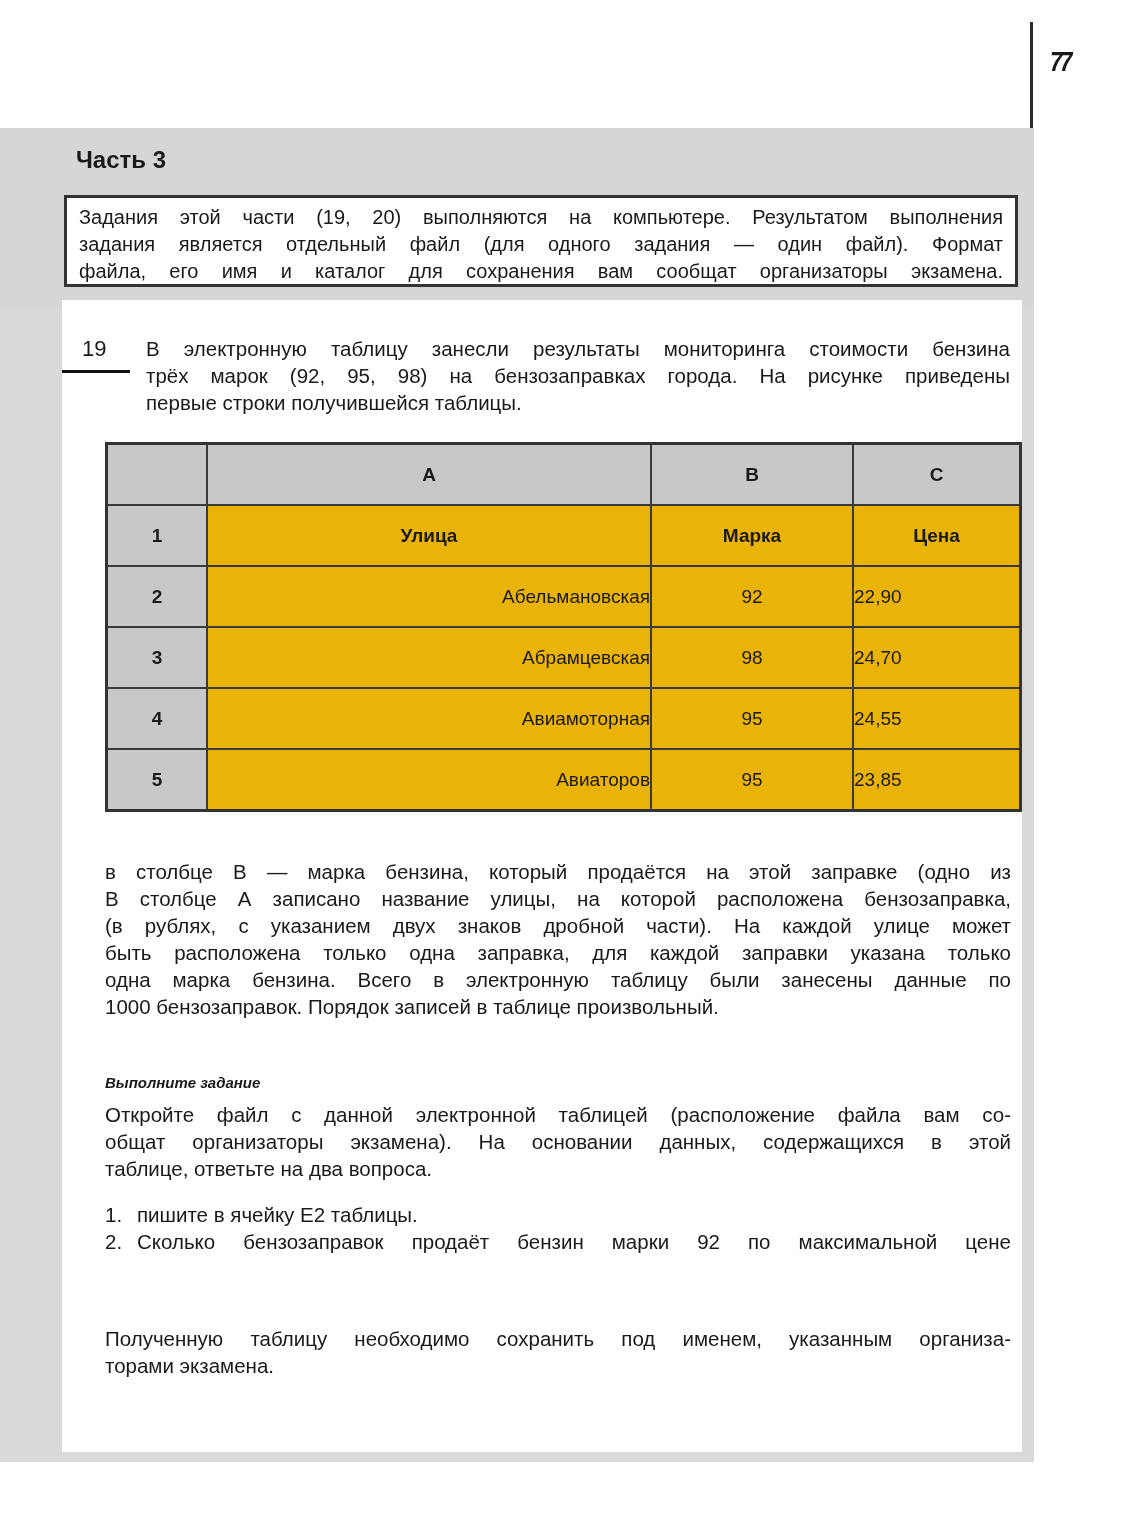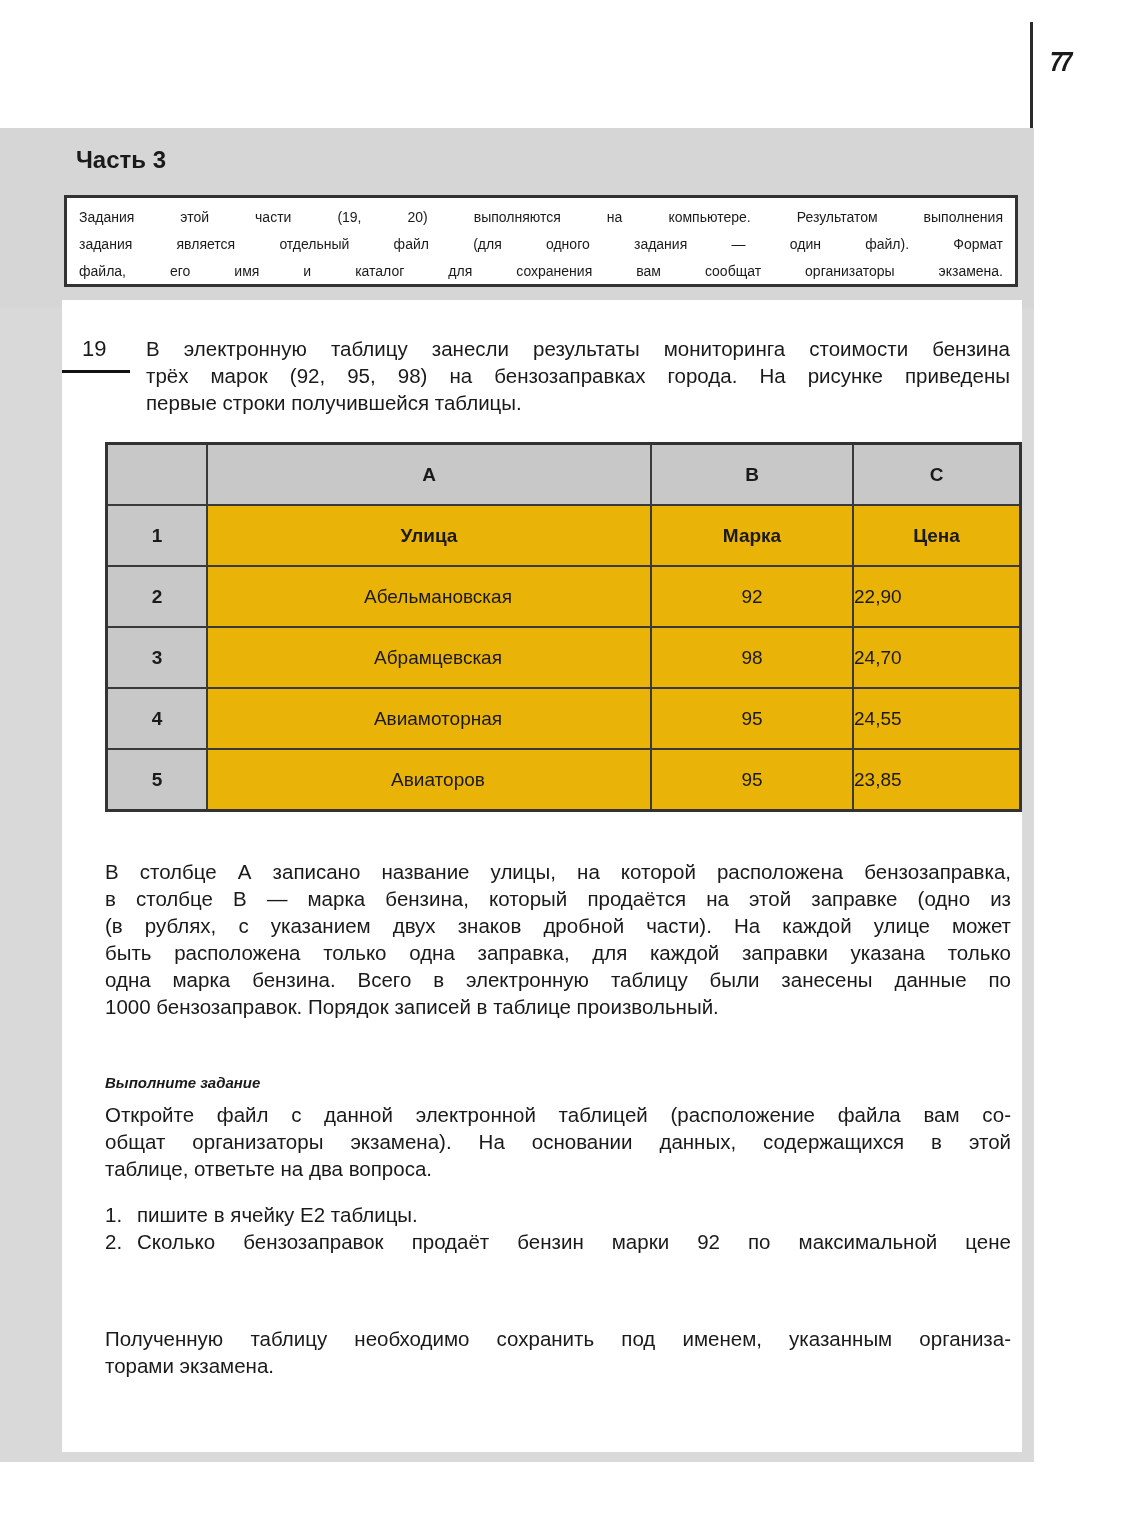--- a/index.html
+++ b/index.html
@@ -10,40 +10,40 @@
   }
   .vrule { position: absolute; left: 1030px; top: 22px; width: 3px; height: 106px; background: #2a2a2a; }
   .page-num { position: absolute; left: 1050px; top: 46px; font-size: 28px; font-weight: bold; font-style: italic; letter-spacing: -3px; transform: scaleX(0.8); transform-origin: left top; }
   .panel { position: absolute; left: 0; top: 128px; width: 1034px; height: 1334px; background: #d9d9d9; }
   .panel-top { position: absolute; left: 0; top: 128px; width: 1034px; height: 180px; background: #d6d6d6; }
   .white-area { position: absolute; left: 62px; top: 300px; width: 960px; height: 1152px; background: #ffffff; }
   .part-title { position: absolute; left: 76px; top: 146px; font-size: 24px; font-weight: bold; }
   .notice {
     position: absolute; left: 64px; top: 195px; width: 954px; height: 92px;
     background: #ffffff; border: 3px solid #333; box-sizing: border-box;
-    padding: 6px 12px 0 12px; font-size: 14px; line-height: 27px; text-align: justify;
+    padding: 6px 12px 0 12px; font-size: 20px; line-height: 27px; text-align: justify;
   }
   .notice .line { display: block; text-align-last: justify; white-space: nowrap; }
   .task-num { position: absolute; left: 82px; top: 336px; font-size: 22px; }
   .task-num-rule { position: absolute; left: 62px; top: 370px; width: 68px; height: 3px; background: #111; }
   .intro { position: absolute; left: 146px; top: 335px; width: 864px; font-size: 20.5px; line-height: 27px; }
   .jline { display: block; text-align: justify; text-align-last: justify; white-space: nowrap; }
   .lline { display: block; white-space: nowrap; }
 
   table.sheet {
     position: absolute; left: 105px; top: 442px; width: 917px; border-collapse: collapse;
     border: 3px solid #333; font-size: 19px;
   }
   table.sheet td { border: 2px solid #3a3a3a; height: 59px; padding: 0; }
   table.sheet tr.hdr td { background: #c8c8c8; font-weight: bold; text-align: center; }
   table.sheet td.rowh { background: #c8c8c8; font-weight: bold; text-align: center; width: 98px; }
   table.sheet td.colA { width: 424px; }
   table.sheet td.colB { width: 200px; text-align: center; }
   table.sheet td.colC { text-align: left; }
-  table.sheet td.name { padding-left: 18px; text-align: center; margin-top: 22px; }
+  table.sheet td.name { padding-left: 18px; text-align: right; margin-top: 22px; }
   table.sheet tr.fieldrow td.cell { font-weight: bold; text-align: center; }
   table.sheet td.cell { background: #eab308; }
 
   .para { position: absolute; left: 105px; width: 906px; font-size: 20.5px; line-height: 27px; }
   .p1 { top: 858px; }
   .subhead { position: absolute; left: 105px; top: 1074px; font-size: 15px; font-weight: bold; font-style: italic; }
   .p2 { top: 1101px; }
   .qlist { position: absolute; left: 105px; top: 1201px; width: 906px; font-size: 20.5px; line-height: 27px; }
   .q { position: relative; padding-left: 32px; }
   .q .qn { position: absolute; left: 0; top: 0; }
@@ -111,22 +111,22 @@
   <tr>
     <td class="rowh">5</td>
     <td class="cell colA name">Авиаторов</td>
     <td class="cell colB">95</td>
     <td class="cell colC">23,85</td>
   </tr>
 </tbody>
   </table>
 
 <div class="para p1">
+  <span class="jline">в столбце В — марка бензина, который продаётся на этой заправке (одно из</span>
   <span class="jline">В столбце А записано название улицы, на которой расположена бензозаправка,</span>
-  <span class="jline">в столбце В — марка бензина, который продаётся на этой заправке (одно из</span>
   <span class="jline">(в рублях, с указанием двух знаков дробной части). На каждой улице может</span>
   <span class="jline">быть расположена только одна заправка, для каждой заправки указана только</span>
   <span class="jline">одна марка бензина. Всего в электронную таблицу были занесены данные по</span>
   <span class="lline">1000 бензозаправок. Порядок записей в таблице произвольный.</span>
 </div>
 
 <div class="subhead">Выполните задание</div>
 
 <div class="para p2">
   <span class="jline">Откройте файл с данной электронной таблицей (расположение файла вам со-</span>

